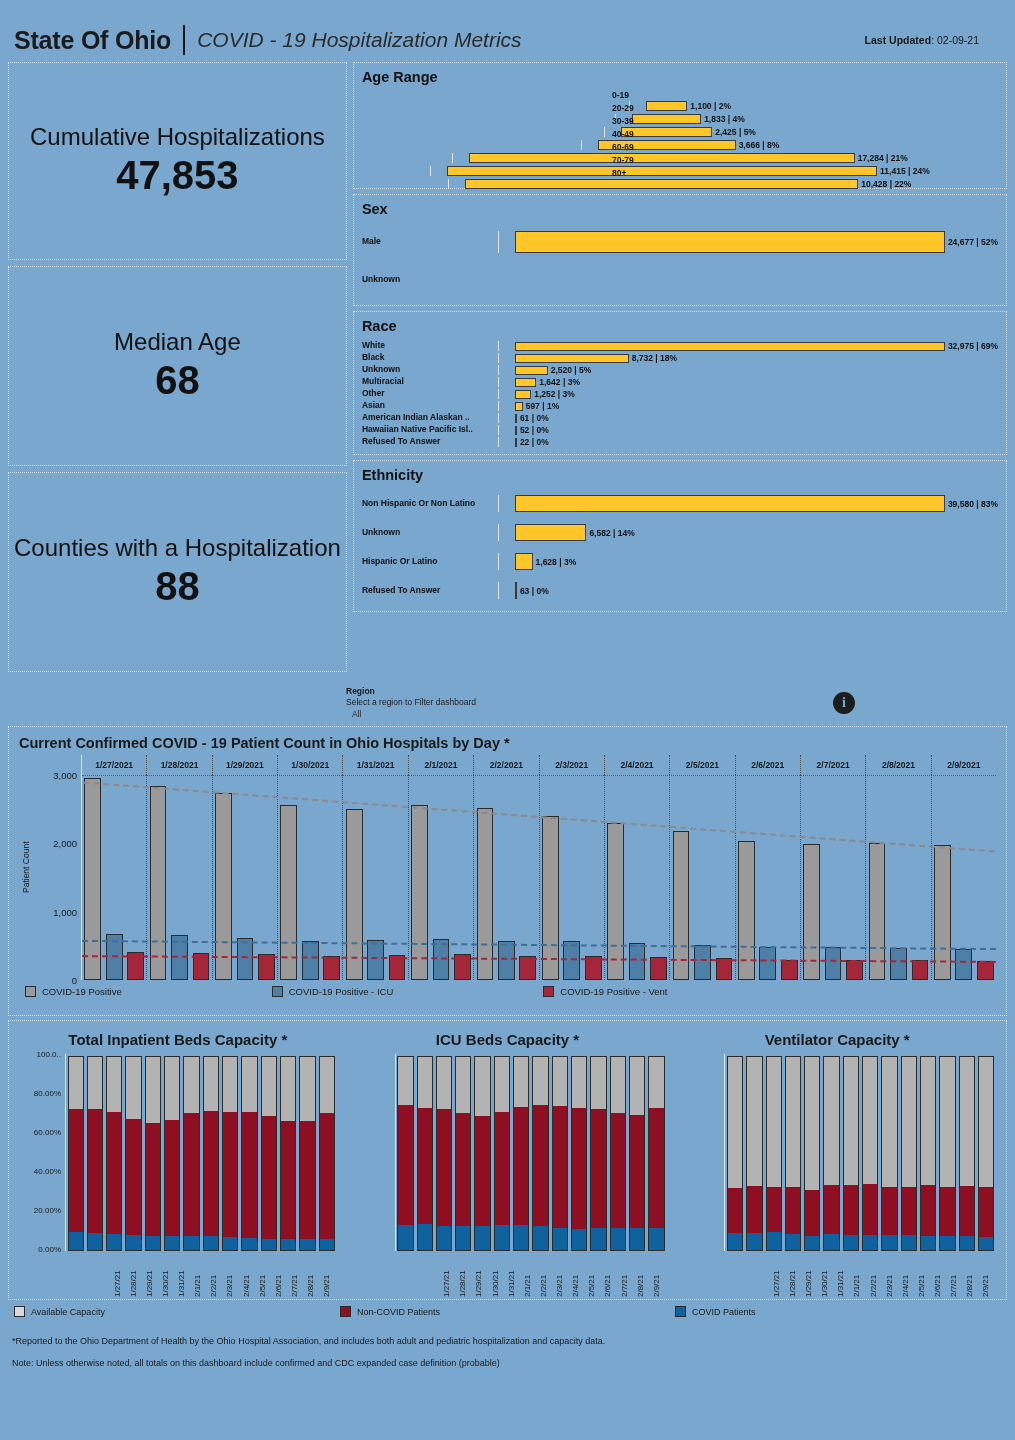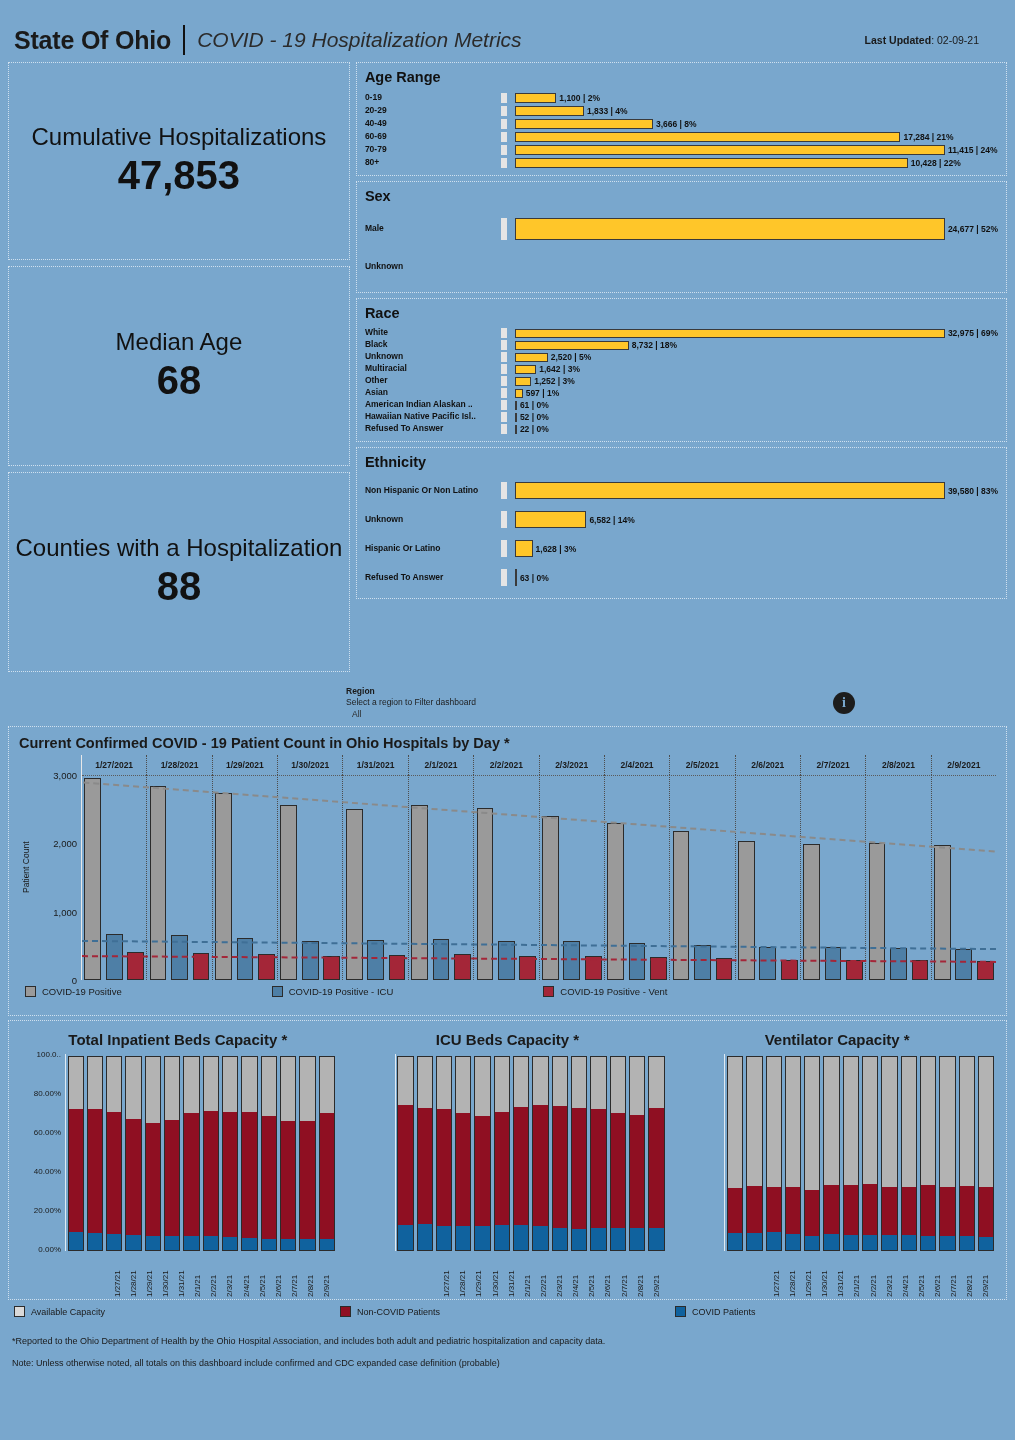--- a/index.html
+++ b/index.html
@@ -30,26 +30,26 @@
   #kpi-1{height:198px;flex:none;}
   #kpi-2{height:200px;flex:none;}
   #kpi-3{height:200px;flex:none;}
 
   #demo{flex:1;display:flex;flex-direction:column;margin-left:6px;}
   .demo-sec{margin-bottom:5px;padding:5px 8px 6px 8px;}
   .sec-title{font-size:14.5px;font-weight:bold;color:#111;margin:1px 0 6px 0;}
   .bar-rows{display:flex;flex-direction:column;}
   .bar-row{display:flex;align-items:center;}
   .bar-label{font-size:8.5px;font-weight:bold;color:#111;width:136px;flex:none;line-height:1.15;}
-  .bar-wrap{flex:1;display:flex;align-items:center;border-left:6px solid #e5e5e5;padding-left:8px;}
+  .bar-wrap{flex:1;display:flex;align-items:center;border-left:1px solid #e5e5e5;padding-left:16px;}
   .bar{background:#ffc629;border:1px solid #3a3a3a;height:10px;box-sizing:border-box;}
   .bar-val{font-size:8.5px;font-weight:bold;margin-left:3px;white-space:nowrap;color:#111;}
 
   
-  #sec-age .bar-row{height:13px;}
+  #sec-age .bar-row{height:13px;flex-direction:column;}
   #sec-age .bar{height:10px;}
   #sec-sex .bar-row{height:38px;}
   #sec-sex .bar{height:22px;}
   #sec-race .bar-row{height:12px;}
   #sec-race .bar{height:9px;}
   #sec-eth .bar-row{height:29px;}
   #sec-eth .bar{height:17px;}
 
   
   #region{display:flex;align-items:flex-start;padding:4px 0 0 346px;height:42px;box-sizing:border-box;}
@@ -146,20 +146,27 @@
             <div class="bar-wrap">
               <div class="bar" style="width: 41.4367px;"></div>
               <div class="bar-val">1,100 | 2%</div>
             </div>
           </div>
           <div class="bar-row">
             <div class="bar-label">20-29</div>
             <div class="bar-wrap">
               <div class="bar" style="width: 69.0486px;"></div>
               <div class="bar-val">1,833 | 4%</div>
+            </div>
+          </div>
+          <div class="bar-row">
+            <div class="bar-label">30-39</div>
+            <div class="bar-wrap">
+              <div class="bar" style="width: 91.3491px;"></div>
+              <div class="bar-val">2,425 | 5%</div>
             </div>
           </div>
           <div class="bar-row">
             <div class="bar-label">40-49</div>
             <div class="bar-wrap">
               <div class="bar" style="width: 138.097px;"></div>
               <div class="bar-val">3,666 | 8%</div>
             </div>
           </div>
           <div class="bar-row">

